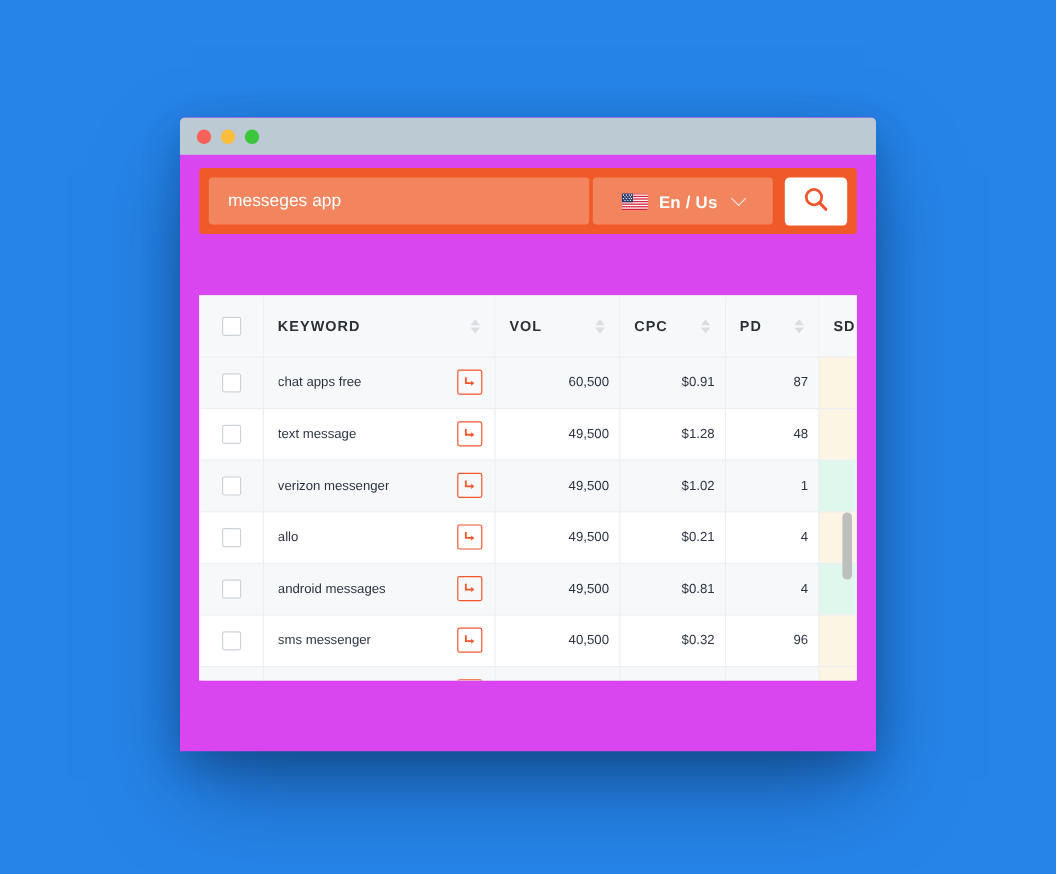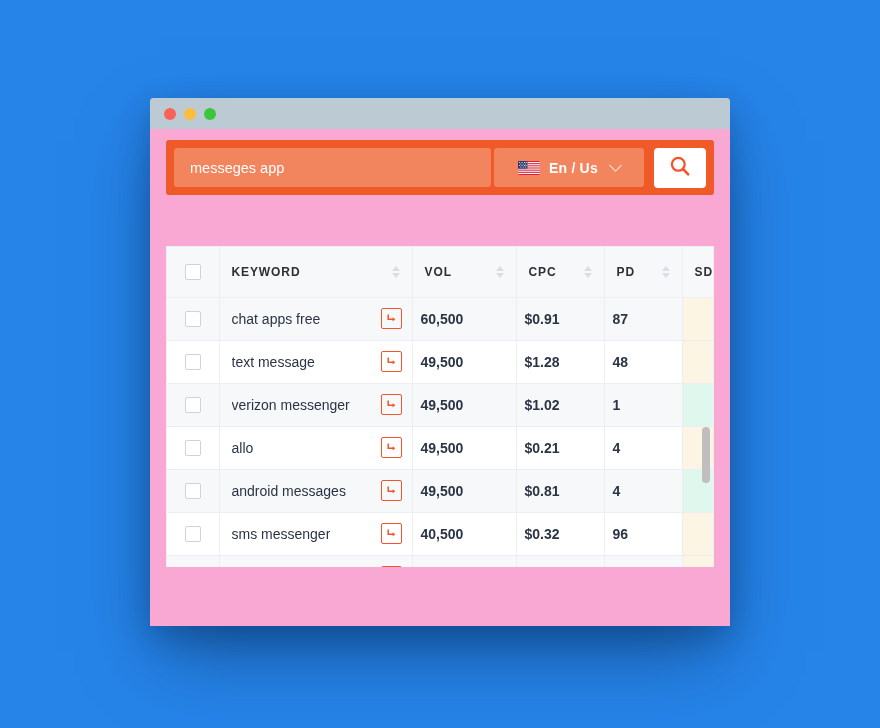--- a/index.html
+++ b/index.html
@@ -17,21 +17,21 @@
   }
 
   
   .window {
     position: absolute;
     left: 150px;
     top: 98px;
     width: 580px;
     height: 528px;
     border-radius: 4px 4px 0 0;
-    background: #f9a8d4;
+    background: #d946ef;
     box-shadow: 0 34px 70px -10px rgba(8, 40, 85, 0.55),
                 0 10px 30px rgba(8, 40, 85, 0.28);
     overflow: hidden;
   }
 
   .titlebar {
     height: 31px;
     background: #BCCAD4;
     display: flex;
     align-items: center;
@@ -216,21 +216,21 @@
     border-left: 4.5px solid transparent;
     border-right: 4.5px solid transparent;
   }
   .sort-ico i.up   { border-bottom: 5px solid #B9BFC9; }
   .sort-ico i.down { border-top: 5px solid #B9BFC9; }
 
   td {
     height: 43px;
     border-bottom: 1px solid #ECEEF1;
     border-right: 1px solid #ECEEF1;
-    font-size: 14px;
+    font-size: 11px;
     color: #2B3445;
     padding: 0 12px;
   }
   tbody tr:nth-child(odd) td { background: #F7F8F9; }
   tbody tr:nth-child(even) td { background: #FFFFFF; }
 
   td.cb-col { width: 52px; padding: 0; text-align: center; }
   .cbox {
     width: 16px; height: 16px;
     border: 1px solid #CED3DA;
@@ -258,21 +258,21 @@
     border: 1.5px solid #F2552C;
     border-radius: 2px;
     flex: 0 0 auto;
     display: flex;
     align-items: center;
     justify-content: center;
     cursor: pointer;
     background: transparent;
   }
 
-  td.num { text-align: left; padding: 0 8px; font-weight: bold; }
+  td.num { text-align: right; padding: 0 8px; }
   td.sd  { text-align: center; border-right: none; }
   td.sd.warm { background: #FDF5E3 !important; }
   td.sd.cool { background: #DFF7EC !important; }
 
   col.c-kw  { width: 193px; }
   col.c-vol { width: 104px; }
   col.c-cpc { width: 88px; }
   col.c-pd  { width: 78px; }
   col.c-sd  { width: 85px; }
 

